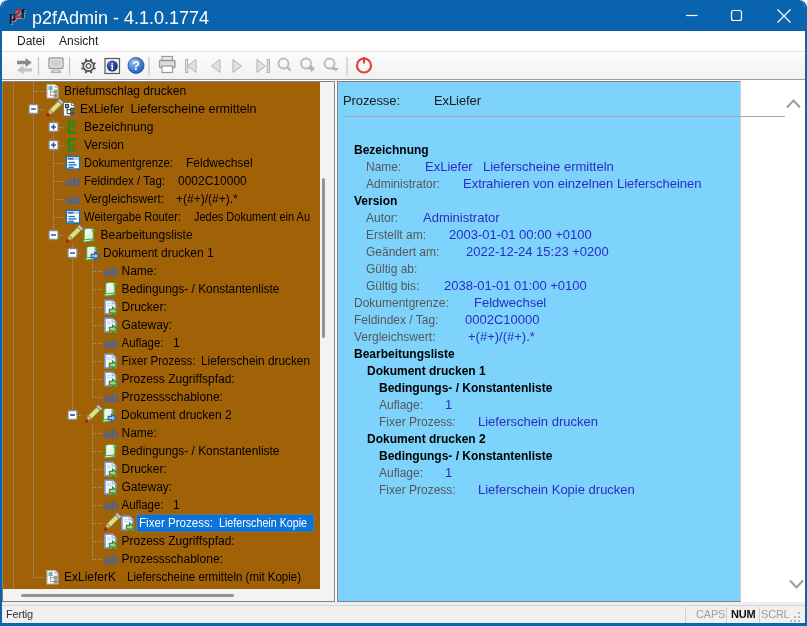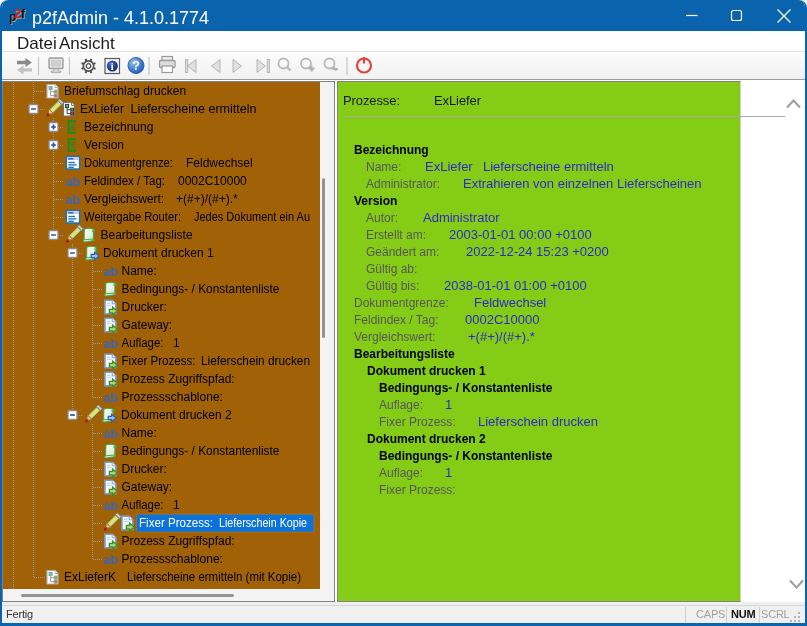--- a/index.html
+++ b/index.html
@@ -1,29 +1,29 @@
 <!DOCTYPE html>
 <html><head><meta charset="utf-8"><style>
 * { margin:0; padding:0; box-sizing:border-box; }
 body { background:#fff; font-family:"Liberation Sans",sans-serif; width:807px; height:626px; overflow:hidden; }
 #win { position:absolute; left:0; top:0; width:807px; height:626px; border-radius:8px 8px 0 0;
   background:#fff; overflow:hidden;
   border-left:2px solid #0A63AD; border-right:2px solid #0A63AD; border-bottom:3px solid #0A63AD; }
 #title { position:absolute; left:-2px; top:0; width:807px; height:31px; background:#0A63AD; border-radius:8px 8px 0 0; }
 #title .txt { position:absolute; left:32px; top:8px; color:#fff; font-size:18px; }
 #menu { position:absolute; left:0; top:31px; width:803px; height:21px; background:#fff; border-bottom:1px solid #e3e3e3; }
-#menu span { position:absolute; top:3px; font-size:17px; color:#1a1a1a; }
+#menu span { position:absolute; top:3px; font-size:12px; color:#1a1a1a; }
 #tools { position:absolute; left:0; top:52px; width:803px; height:28px; background:linear-gradient(#fcfcfc,#f1f1f1); border-bottom:1px solid #9a9a9a; }
 #treepanel { position:absolute; left:0; top:81px; width:333px; height:521px; background:#a16207; border:1px solid #828282; }
 #treewrap { position:absolute; left:0; top:0; width:317px; height:507px; overflow:hidden; }
 #vtrack { position:absolute; left:317px; top:0; width:14px; height:519px; background:#f3f3f3; }
 #vthumb { position:absolute; left:2px; top:96px; width:2.5px; height:160px; background:#949494; border-radius:1.5px; }
 #htrack { position:absolute; left:0; top:507px; width:317px; height:12px; background:#f3f3f3; }
 #hthumb { position:absolute; left:18px; top:5px; width:213px; height:3px; background:#949494; border-radius:1.5px; }
-#rightpanel { position:absolute; left:335px; top:81px; width:404px; height:521px; background:#84cc16; border:1px solid #828282; border-right:1px solid #cfcfcf; }
+#rightpanel { position:absolute; left:335px; top:81px; width:404px; height:521px; background:#7dd3fc; border:1px solid #828282; border-right:1px solid #cfcfcf; }
 .rr { position:absolute; font-size:12px; white-space:pre; }
 .rb { font-weight:bold; color:#000; }
 .rl { color:#575757; }
 .rv { color:#2B2BC8; font-size:13px; }
 #rphead { position:absolute; left:0; top:0; width:100%; height:34px; }
 #rphead span { position:absolute; top:11px; font-size:13px; color:#1a1a1a; letter-spacing:-0.1px; }
 #rpsep { position:absolute; left:6px; top:34px; width:441px; height:1px; background:#a8a8a8; }
 #status { position:absolute; left:0; top:605px; width:803px; height:18px; background:#f0f0f0; border-top:1px solid #d7d7d7; font-size:11px; letter-spacing:-0.2px; color:#333; }
 #status .cell { position:absolute; top:2px; }
 .sep { position:absolute; top:1px; width:1px; height:16px; background:#cfcfcf; }
@@ -364,20 +364,21 @@
 <span class="rr rb" style="left:376px;top:380px">Bedingungs- / Konstantenliste</span>
 <span class="rr rl" style="left:376px;top:397px">Auflage:</span>
 <span class="rr rv" style="left:442px;top:396px">1</span>
 <span class="rr rl" style="left:376px;top:414px">Fixer Prozess:</span>
 <span class="rr rv" style="left:475px;top:413px">Lieferschein drucken</span>
 <span class="rr rb" style="left:364px;top:431px">Dokument drucken 2</span>
 <span class="rr rb" style="left:376px;top:448px">Bedingungs- / Konstantenliste</span>
 <span class="rr rl" style="left:376px;top:465px">Auflage:</span>
 <span class="rr rv" style="left:442px;top:464px">1</span>
 <span class="rr rl" style="left:376px;top:482px">Fixer Prozess:</span>
+<span class="rr rv" style="left:475px;top:481px">Lieferschein Kopie drucken</span>
   </div>
   <svg width="18" height="12" viewBox="0 0 18 12" style="position:absolute;left:447px;top:16px">
     <path d="M2 9.5 L8.5 2.5 L15 9.5" fill="none" stroke="#9f9f9f" stroke-width="2.1"></path>
   </svg>
   <svg width="18" height="12" viewBox="0 0 18 12" style="position:absolute;left:450px;top:496px">
     <path d="M2 2.5 L8.5 9.5 L15 2.5" fill="none" stroke="#9f9f9f" stroke-width="2.1"></path>
   </svg>
  </div>
  <div style="position:absolute;left:0;top:602px;width:803px;height:3px;background:#efefef"></div>
  <div id="status">

